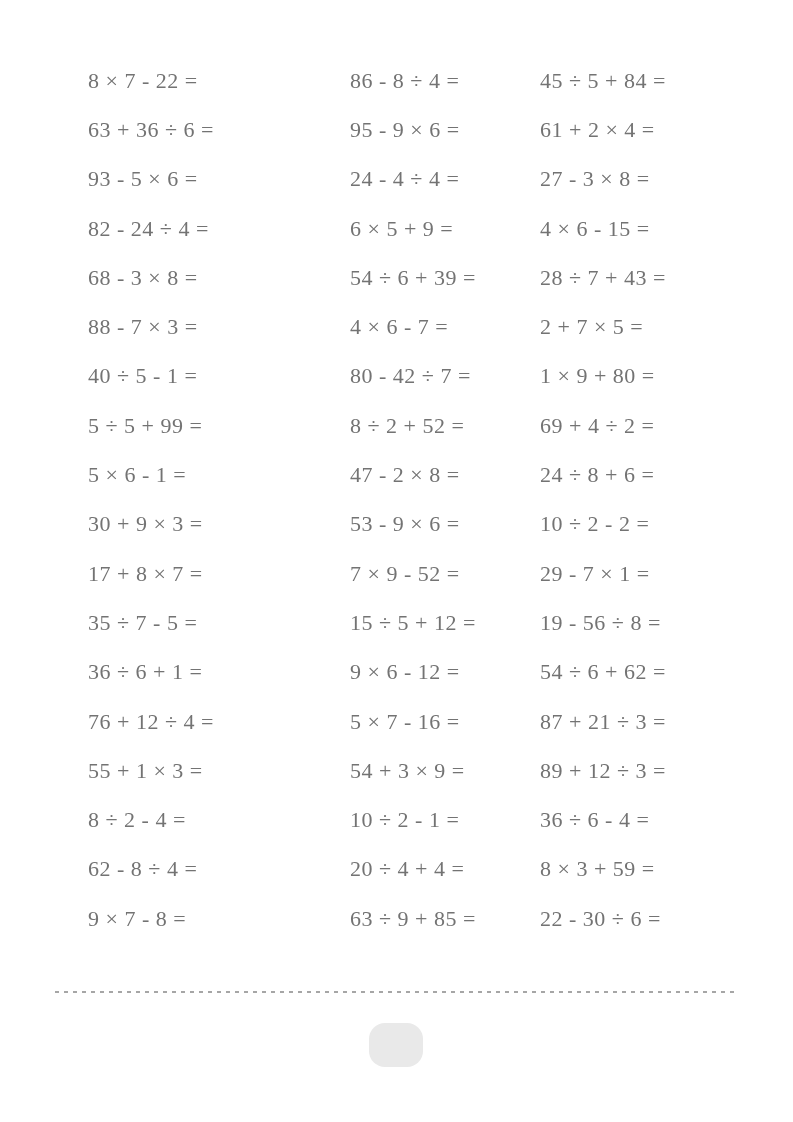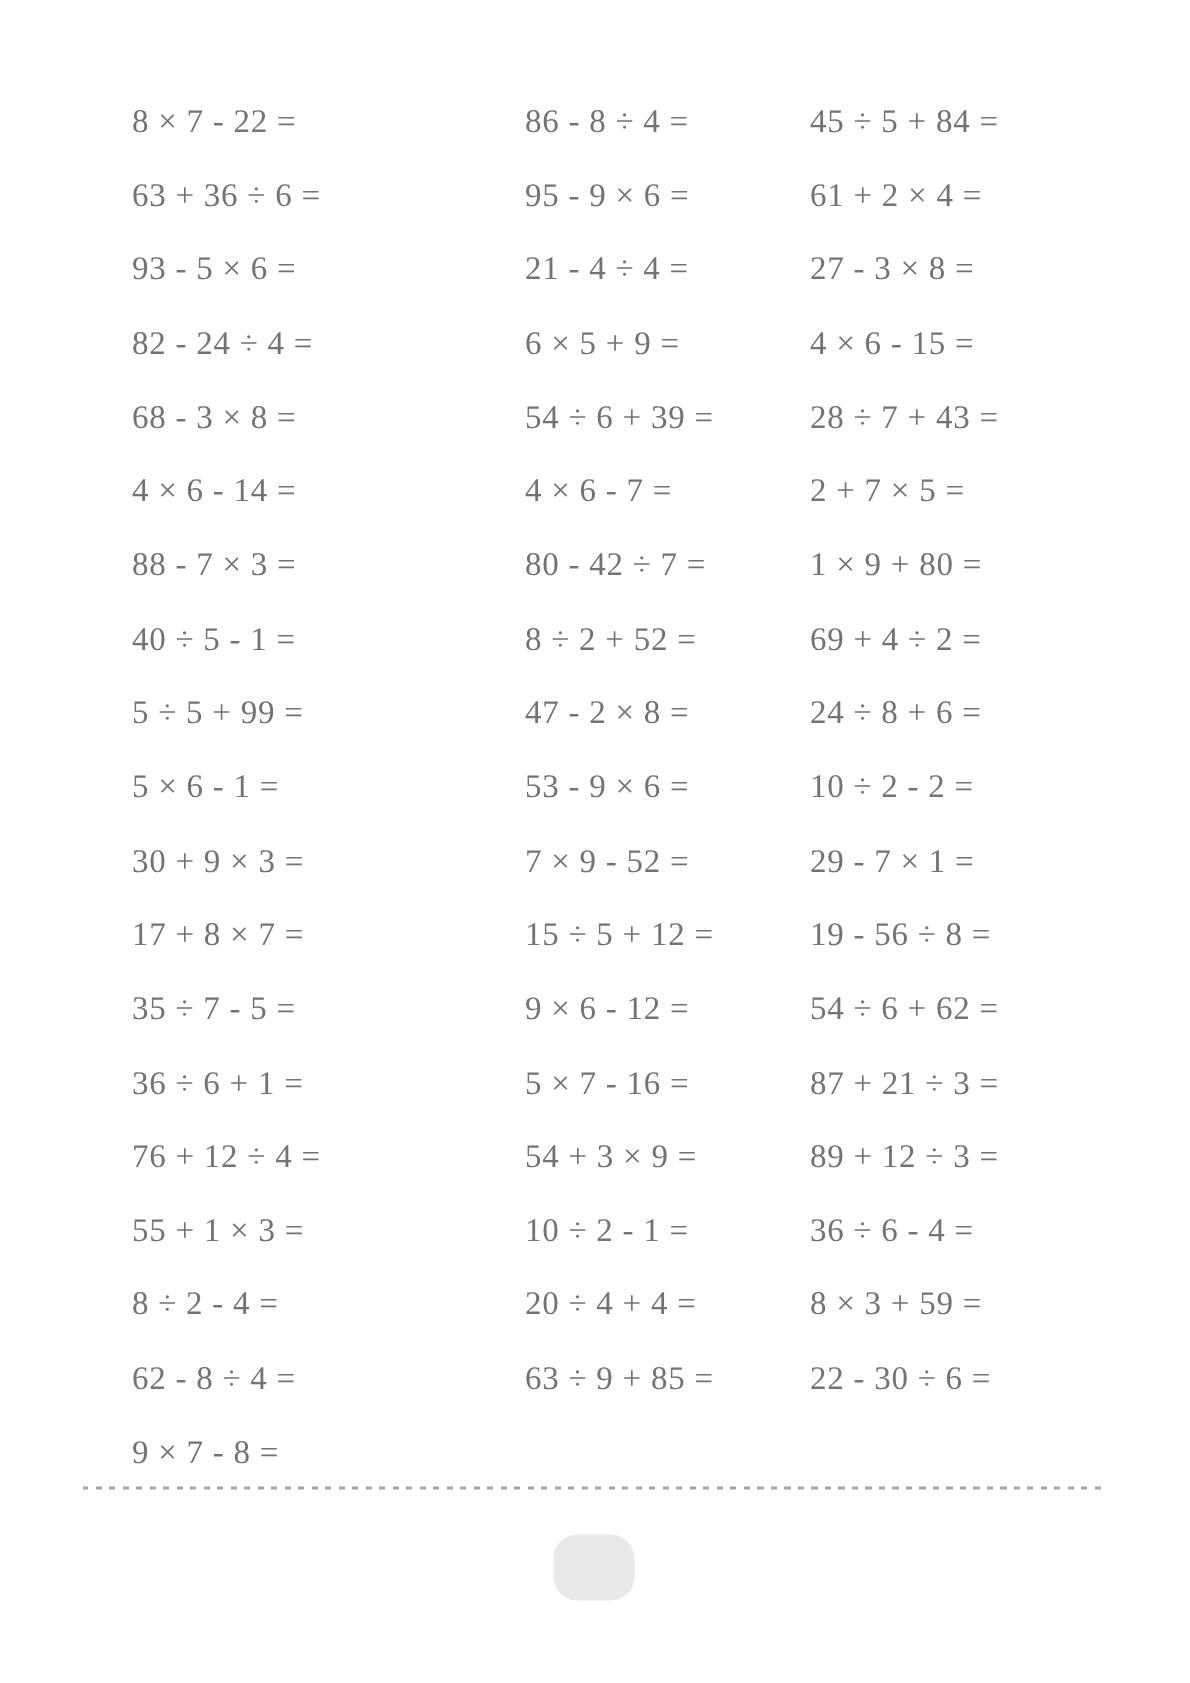--- a/index.html
+++ b/index.html
@@ -58,39 +58,38 @@
 <body>
 
 <div class="page">
 
   <div class="col col-0">
       <div class="row">8 × 7 - 22 =</div>
       <div class="row">63 + 36 ÷ 6 =</div>
       <div class="row">93 - 5 × 6 =</div>
       <div class="row">82 - 24 ÷ 4 =</div>
       <div class="row">68 - 3 × 8 =</div>
-      <div class="row">4 × 6 - 14 =</div>
       <div class="row">88 - 7 × 3 =</div>
       <div class="row">40 ÷ 5 - 1 =</div>
       <div class="row">5 ÷ 5 + 99 =</div>
       <div class="row">5 × 6 - 1 =</div>
       <div class="row">30 + 9 × 3 =</div>
       <div class="row">17 + 8 × 7 =</div>
       <div class="row">35 ÷ 7 - 5 =</div>
       <div class="row">36 ÷ 6 + 1 =</div>
       <div class="row">76 + 12 ÷ 4 =</div>
       <div class="row">55 + 1 × 3 =</div>
       <div class="row">8 ÷ 2 - 4 =</div>
       <div class="row">62 - 8 ÷ 4 =</div>
       <div class="row">9 × 7 - 8 =</div>
     </div>
   <div class="col col-1">
       <div class="row">86 - 8 ÷ 4 =</div>
       <div class="row">95 - 9 × 6 =</div>
-      <div class="row">21 - 4 ÷ 4 =</div>
+      <div class="row">24 - 4 ÷ 4 =</div>
       <div class="row">6 × 5 + 9 =</div>
       <div class="row">54 ÷ 6 + 39 =</div>
       <div class="row">4 × 6 - 7 =</div>
       <div class="row">80 - 42 ÷ 7 =</div>
       <div class="row">8 ÷ 2 + 52 =</div>
       <div class="row">47 - 2 × 8 =</div>
       <div class="row">53 - 9 × 6 =</div>
       <div class="row">7 × 9 - 52 =</div>
       <div class="row">15 ÷ 5 + 12 =</div>
       <div class="row">9 × 6 - 12 =</div>

